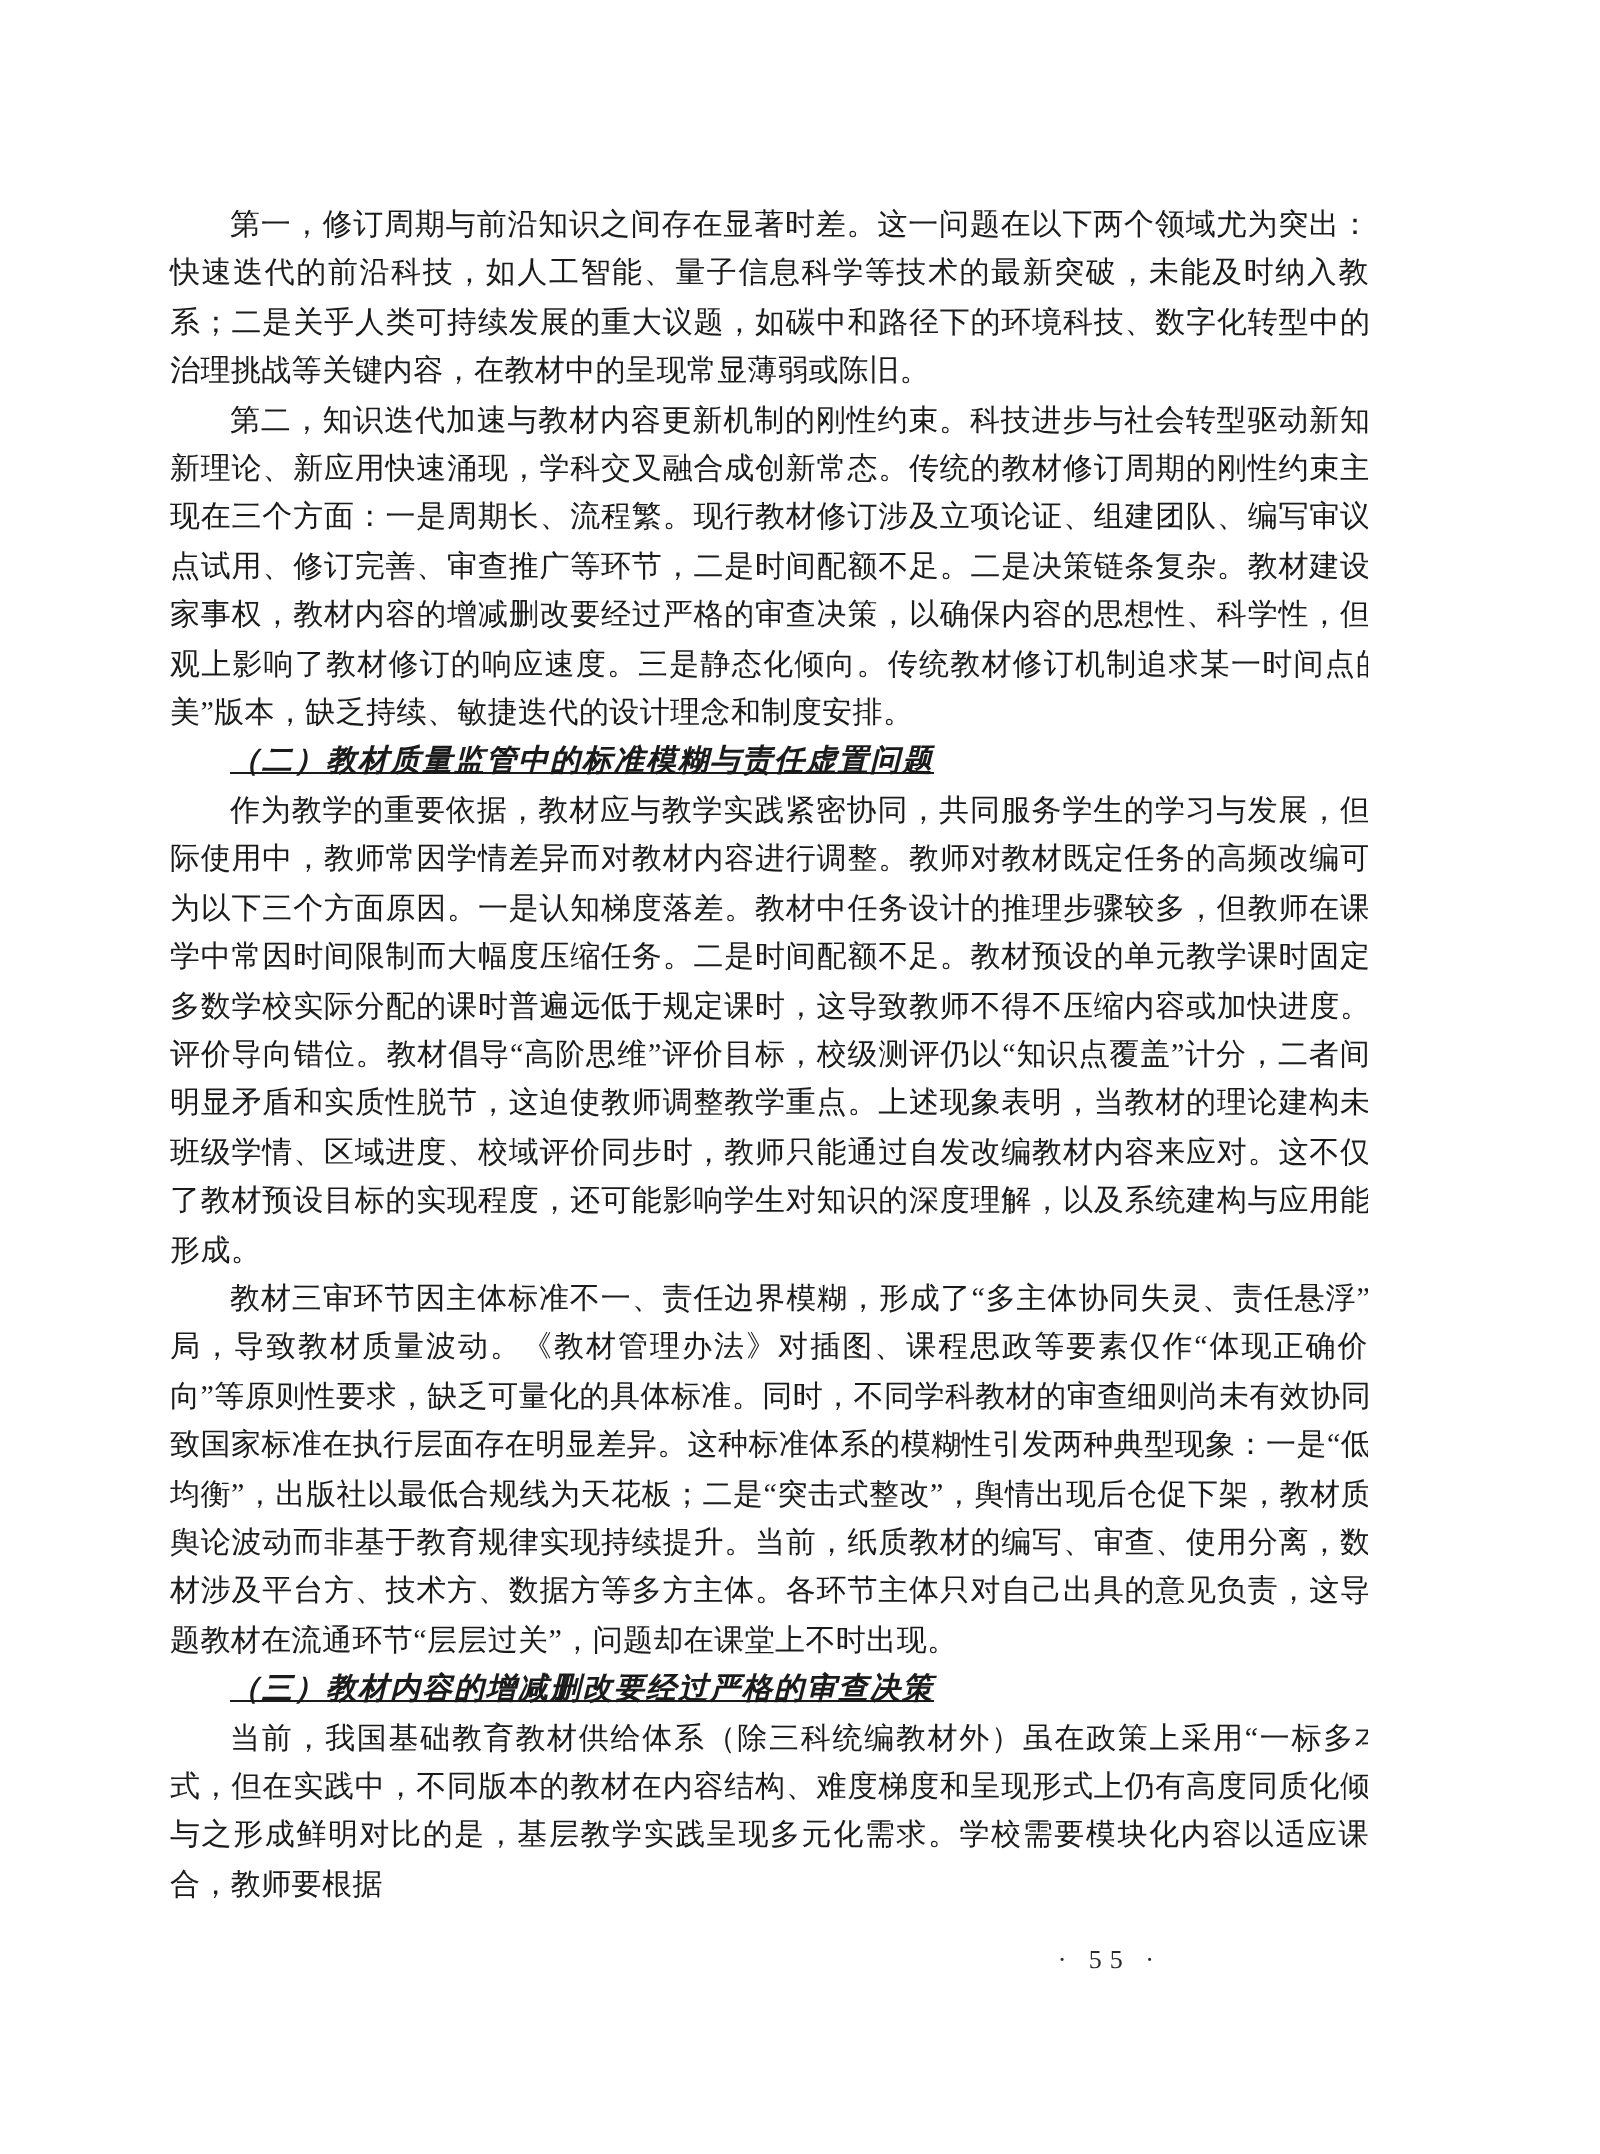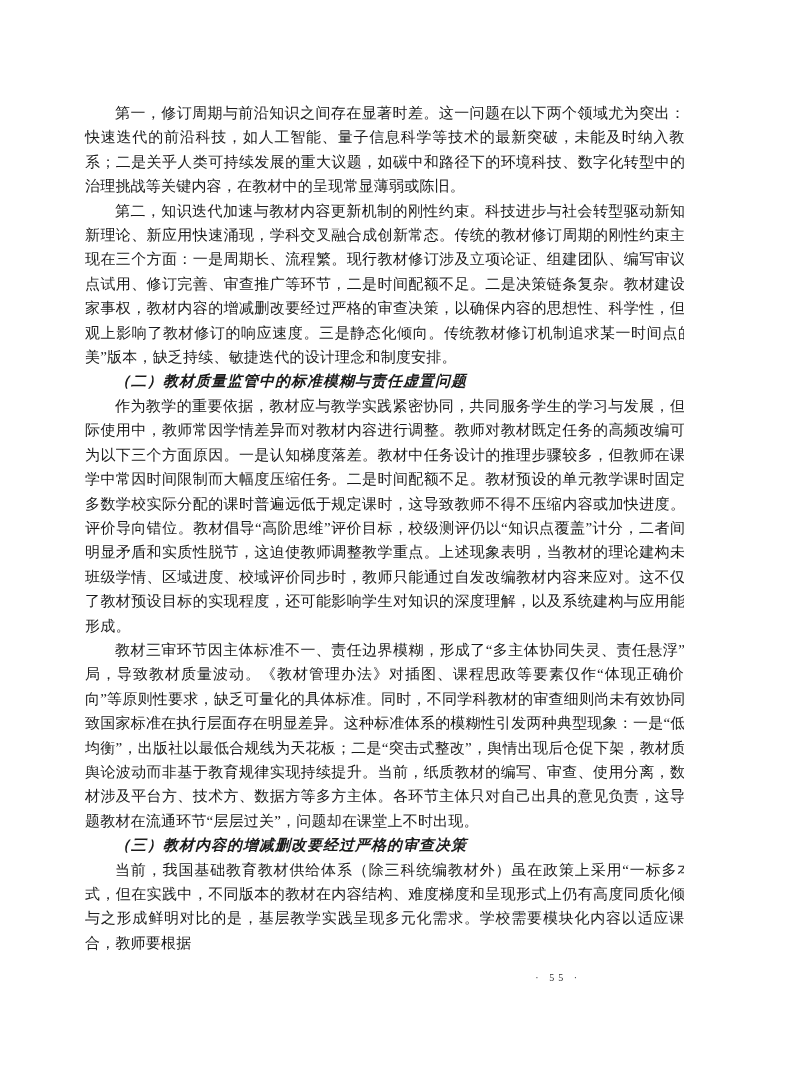--- a/index.html
+++ b/index.html
@@ -29,26 +29,27 @@
   }
   .text-block p {
     margin: 0;
     padding: 0;
     text-indent: 2em;
   }
   .section-heading {
     font-style: italic;
     font-weight: 600;
     letter-spacing: 1px;
+    text-decoration: underline;
   }
   .page-number {
     position: absolute;
     top: 972px;
     right: 103px;
-    font-size: 10px;
+    font-size: 13px;
     letter-spacing: 4px;
     color: #2a2a2a;
     font-family: "Liberation Serif", "DejaVu Serif", serif;
   }
 </style>
 </head>
 <body>
 
 <div class="page">
 

